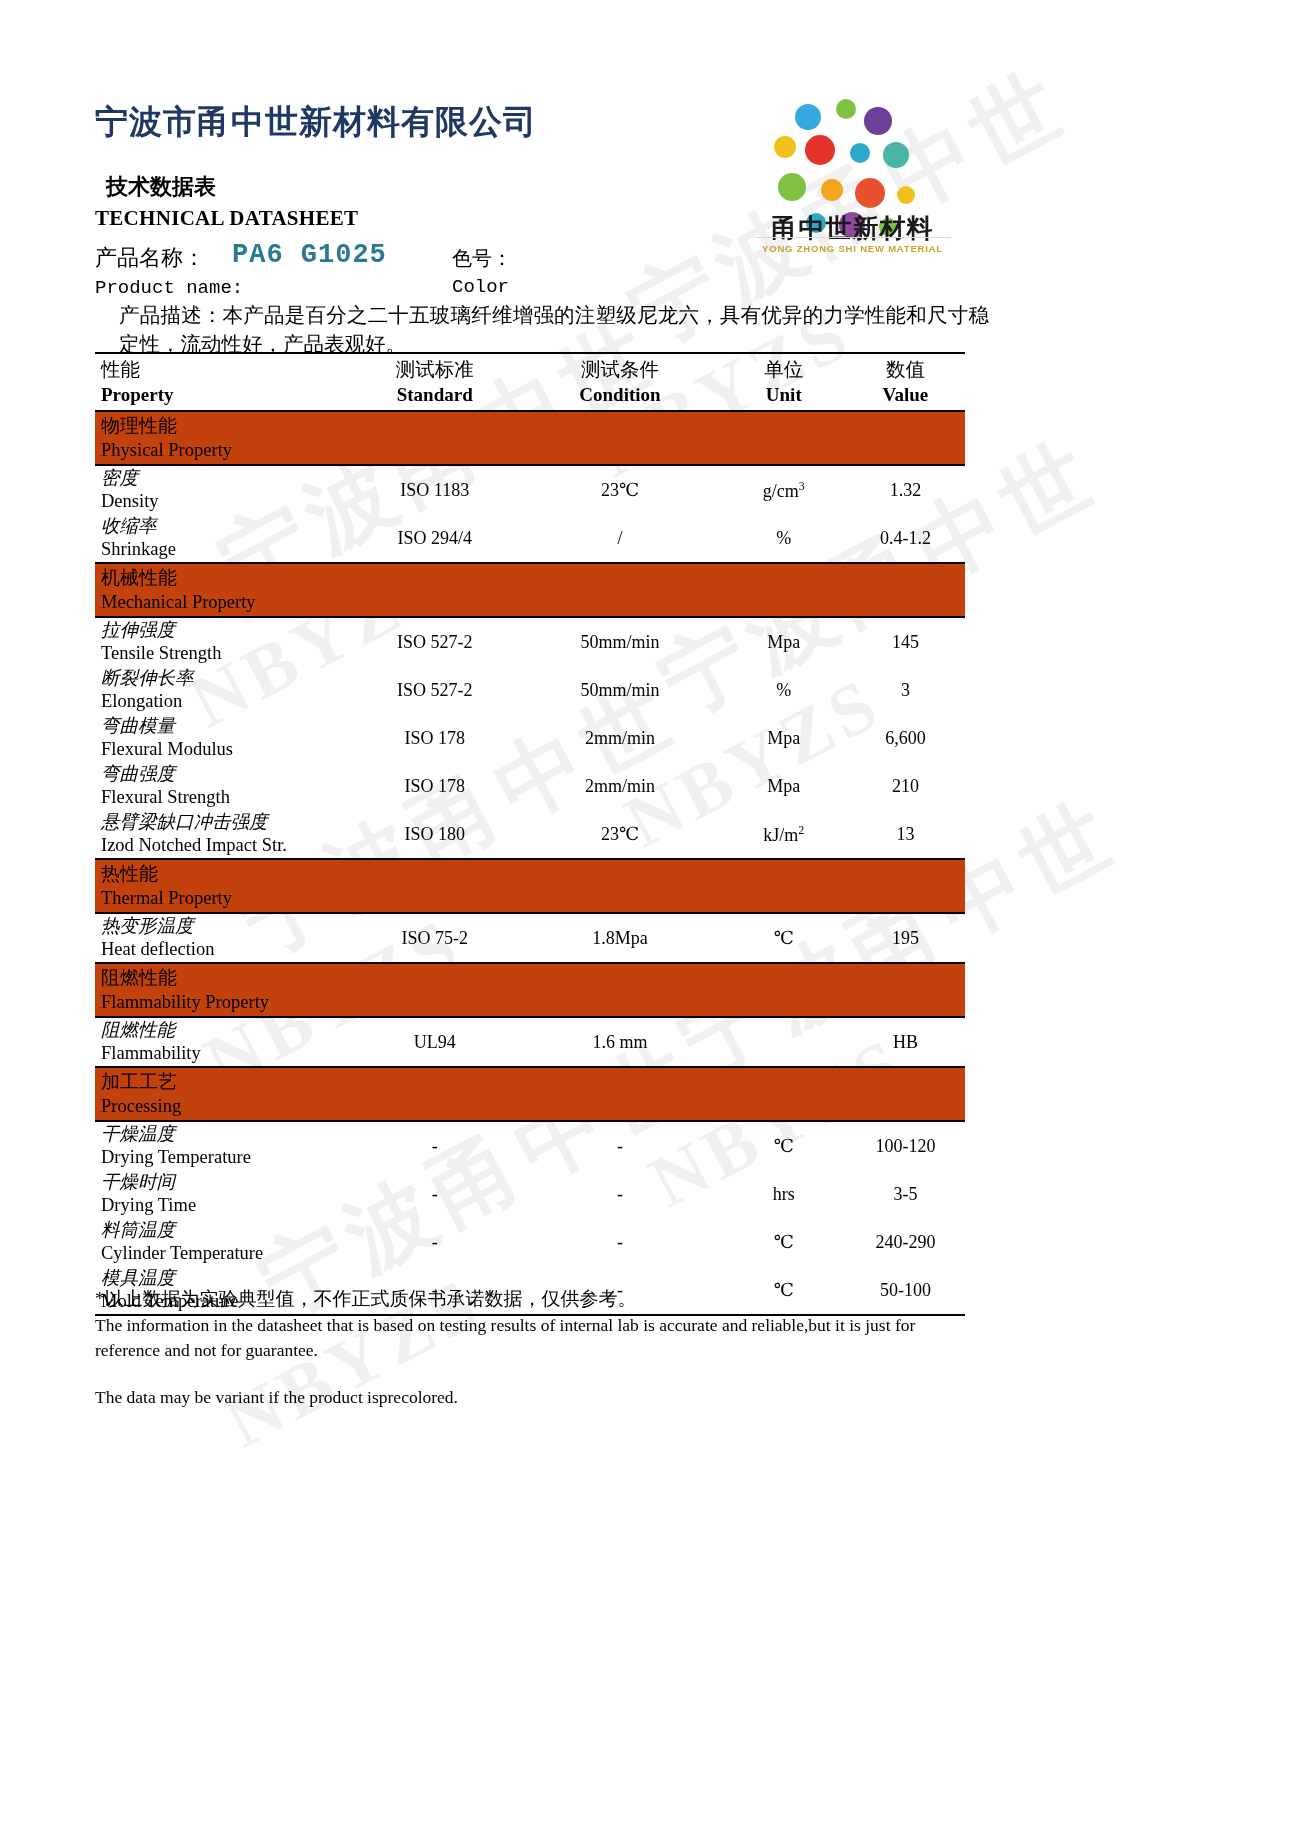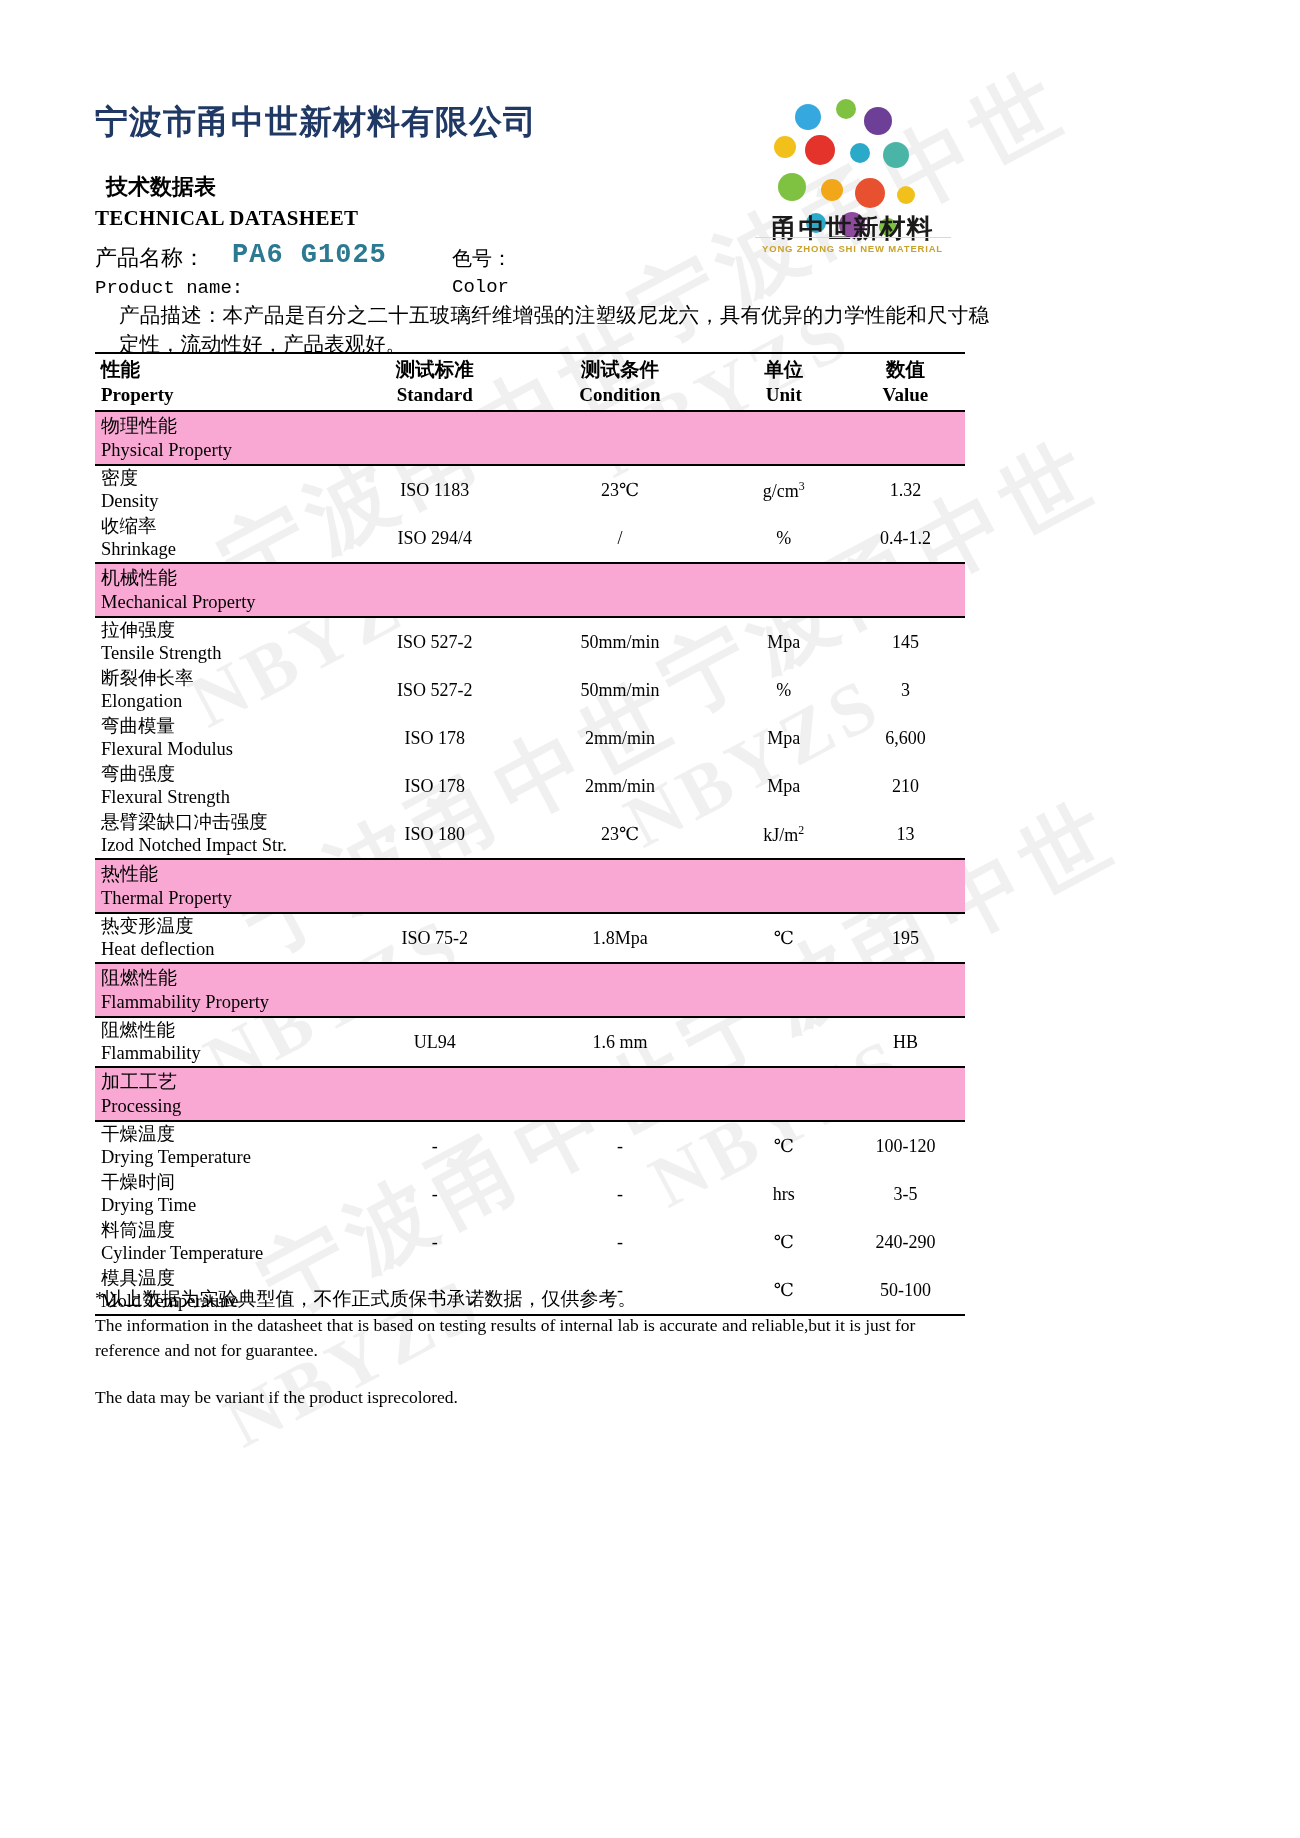--- a/index.html
+++ b/index.html
@@ -48,35 +48,35 @@
   .logo-txt-en{position:absolute;left:745px;top:243px;width:215px;text-align:center;
     font-size:9.5px;color:#c8a22a;z-index:10;letter-spacing:.8px;
     font-family:"Liberation Sans",sans-serif;font-weight:700;}
   .logo-rule{position:absolute;left:755px;top:237px;width:196px;height:1px;background:#d8d8d8;z-index:10;}
 
   
   table.tds{position:absolute;left:95px;top:352px;width:870px;
     border-collapse:collapse;z-index:10;background:transparent;}
   table.tds td{padding:0;vertical-align:middle;}
   .hdr td{border-top:2.5px solid #000;border-bottom:2.5px solid #000;height:56px;}
-  .hdr .cn{font-size:19.5px;font-weight:700;display:block;line-height:25px;}
+  .hdr .cn{font-size:19.5px;font-weight:400;display:block;line-height:25px;}
   .hdr .en{font-size:19px;font-weight:700;display:block;line-height:25px;}
   .col-prop{width:252px;text-align:left;padding-left:6px !important;}
   .col-std{width:168px;text-align:center;margin-top:36px;}
   .col-cond{width:205px;text-align:center;}
   .col-unit{width:125px;text-align:center;}
   .col-val{width:120px;text-align:center;}
 
-  tr.section td{background:#f9a8d4;border-top:2.5px solid #000;border-bottom:2.5px solid #000;
+  tr.section td{background:#c2410c;border-top:2.5px solid #000;border-bottom:2.5px solid #000;
     height:52px;}
   .section .cn{font-size:19px;display:block;line-height:25px;}
   .section .en{font-size:18.5px;display:block;line-height:25px;}
 
   tr.drow td{height:48px;}
-  .drow .cn{font-size:18.5px;display:block;line-height:23px;}
+  .drow .cn{font-size:18.5px;display:block;line-height:23px;font-style:italic;}
   .drow .en{font-size:18.5px;display:block;line-height:23px;}
   .drow .cell{font-size:18px;}
   sup{font-size:.66em;vertical-align:super;}
 
   tr.lastrow td{border-bottom:2.5px solid #000;}
 
   
   .notes{position:absolute;left:95px;top:1285px;width:880px;z-index:10;}
   .note-cn{font-size:19px;line-height:28px;color:#000;}
   .note-en{font-size:17.5px;line-height:25px;color:#000;}

